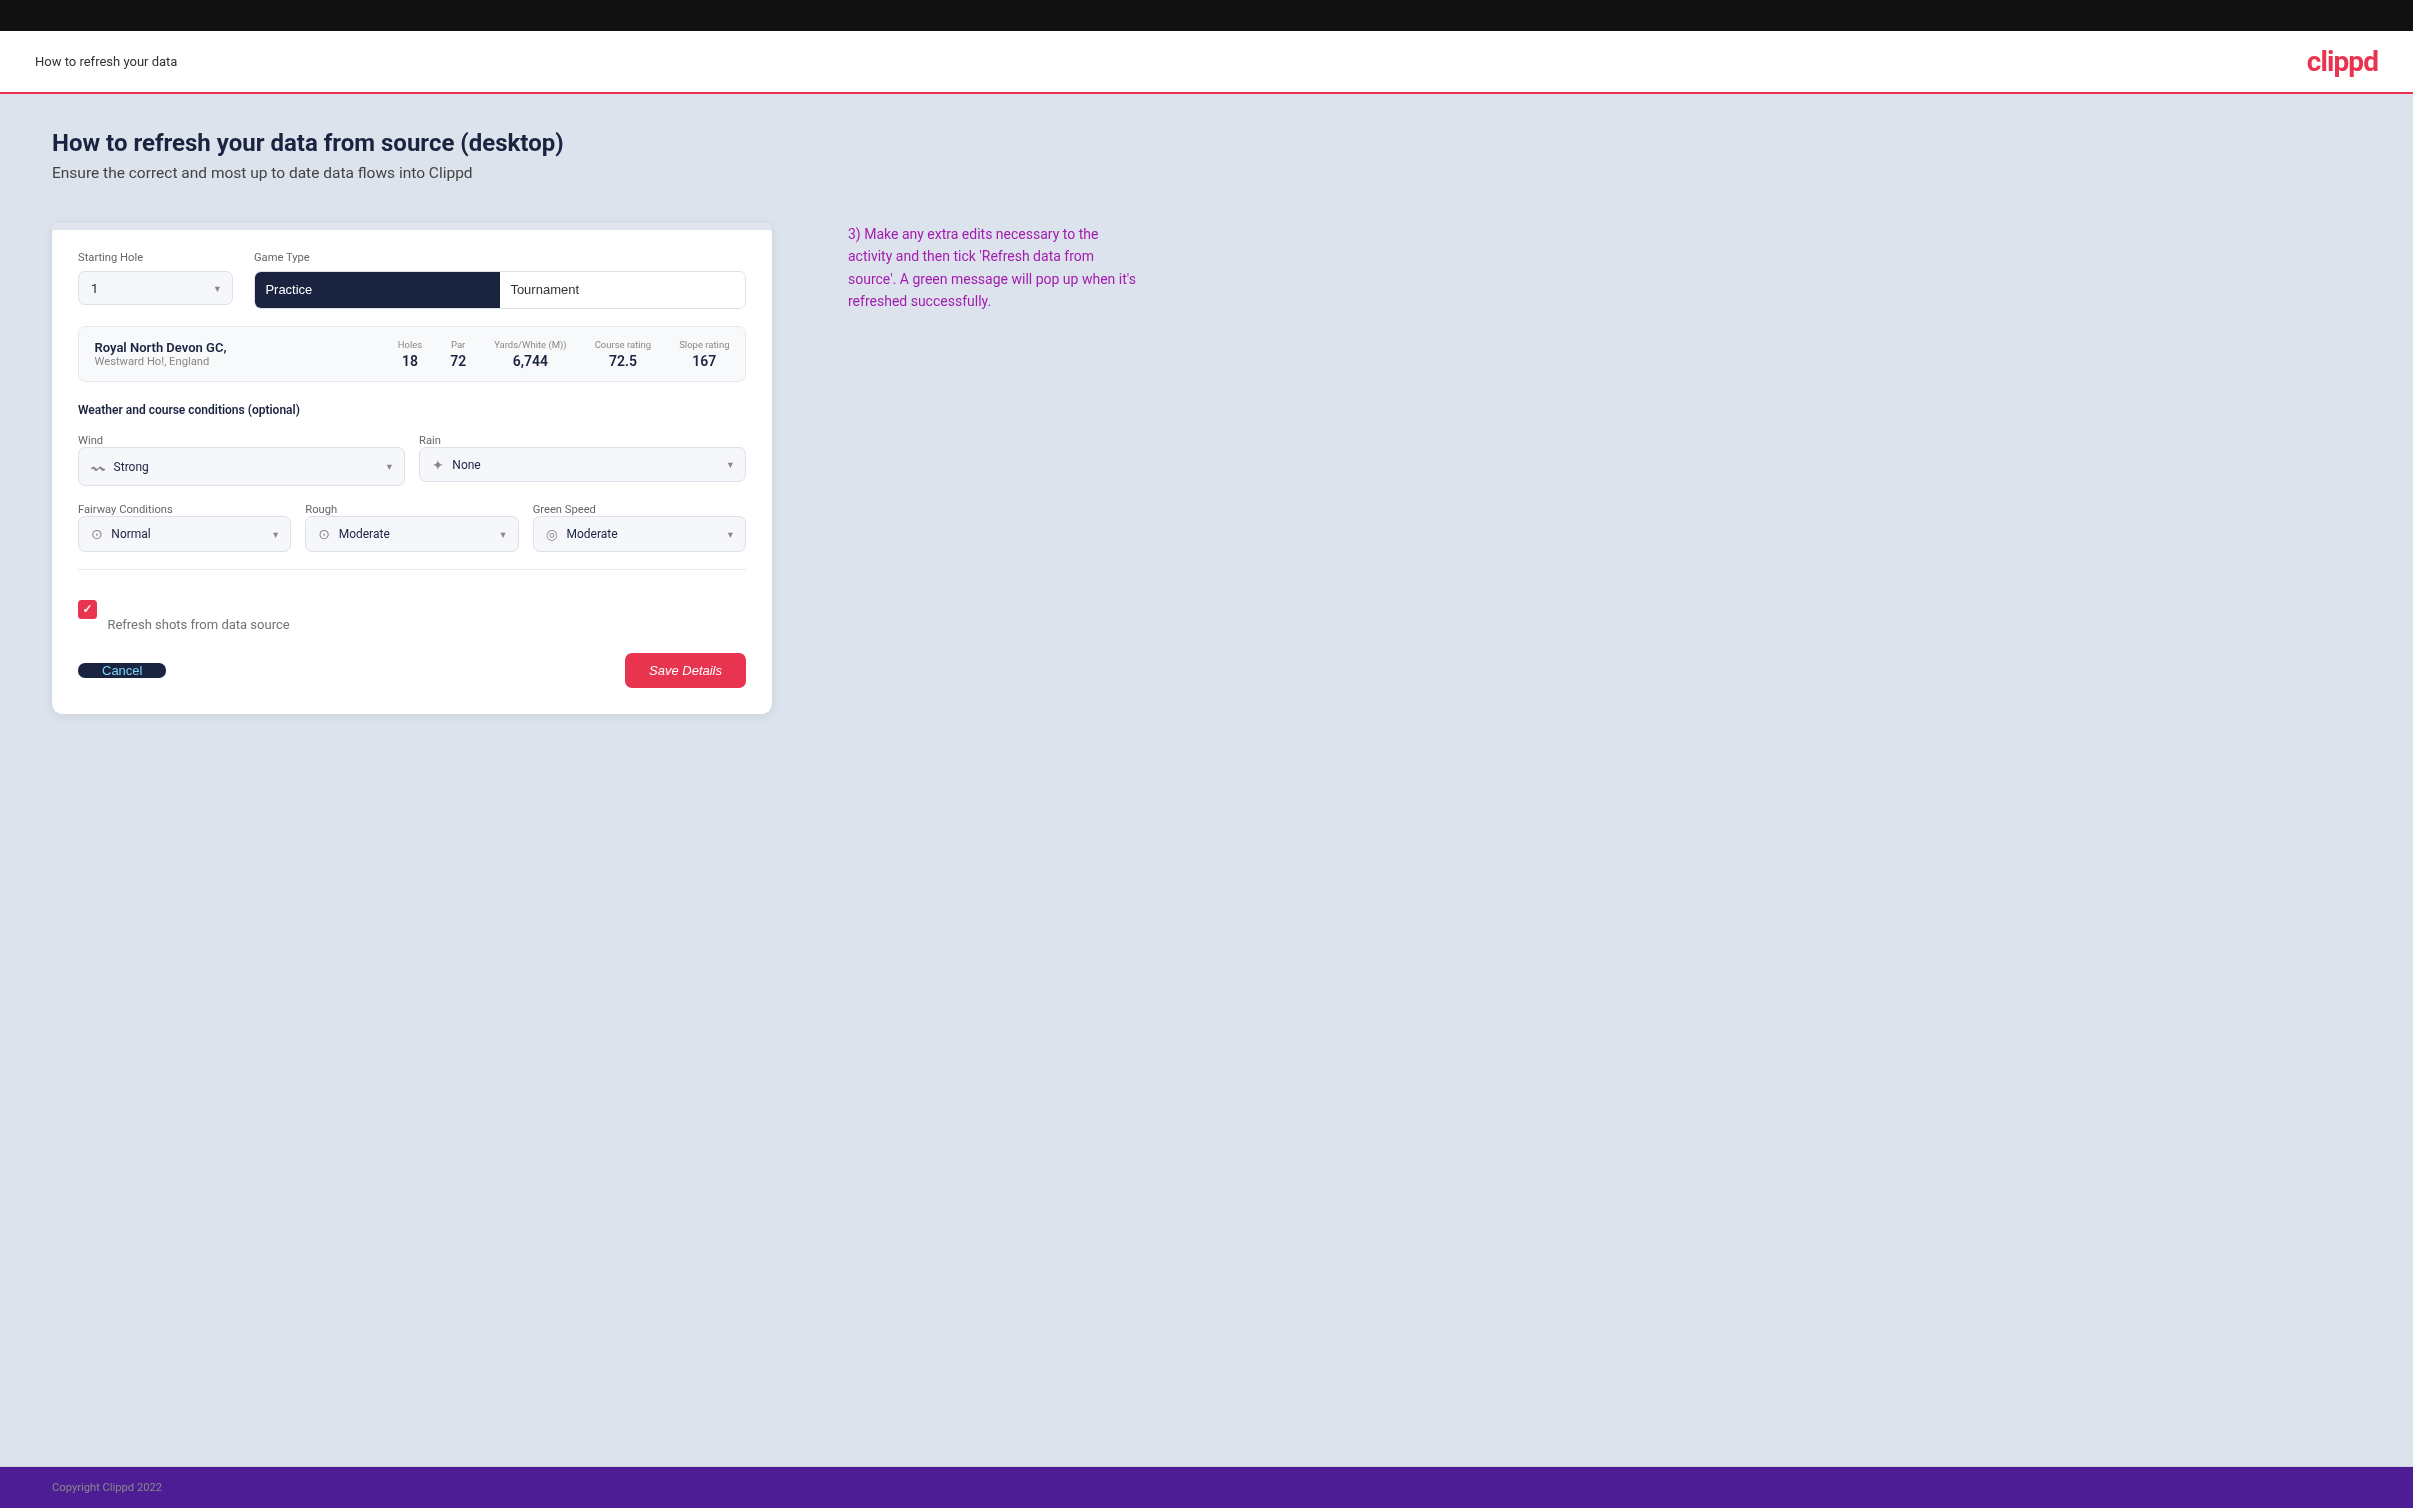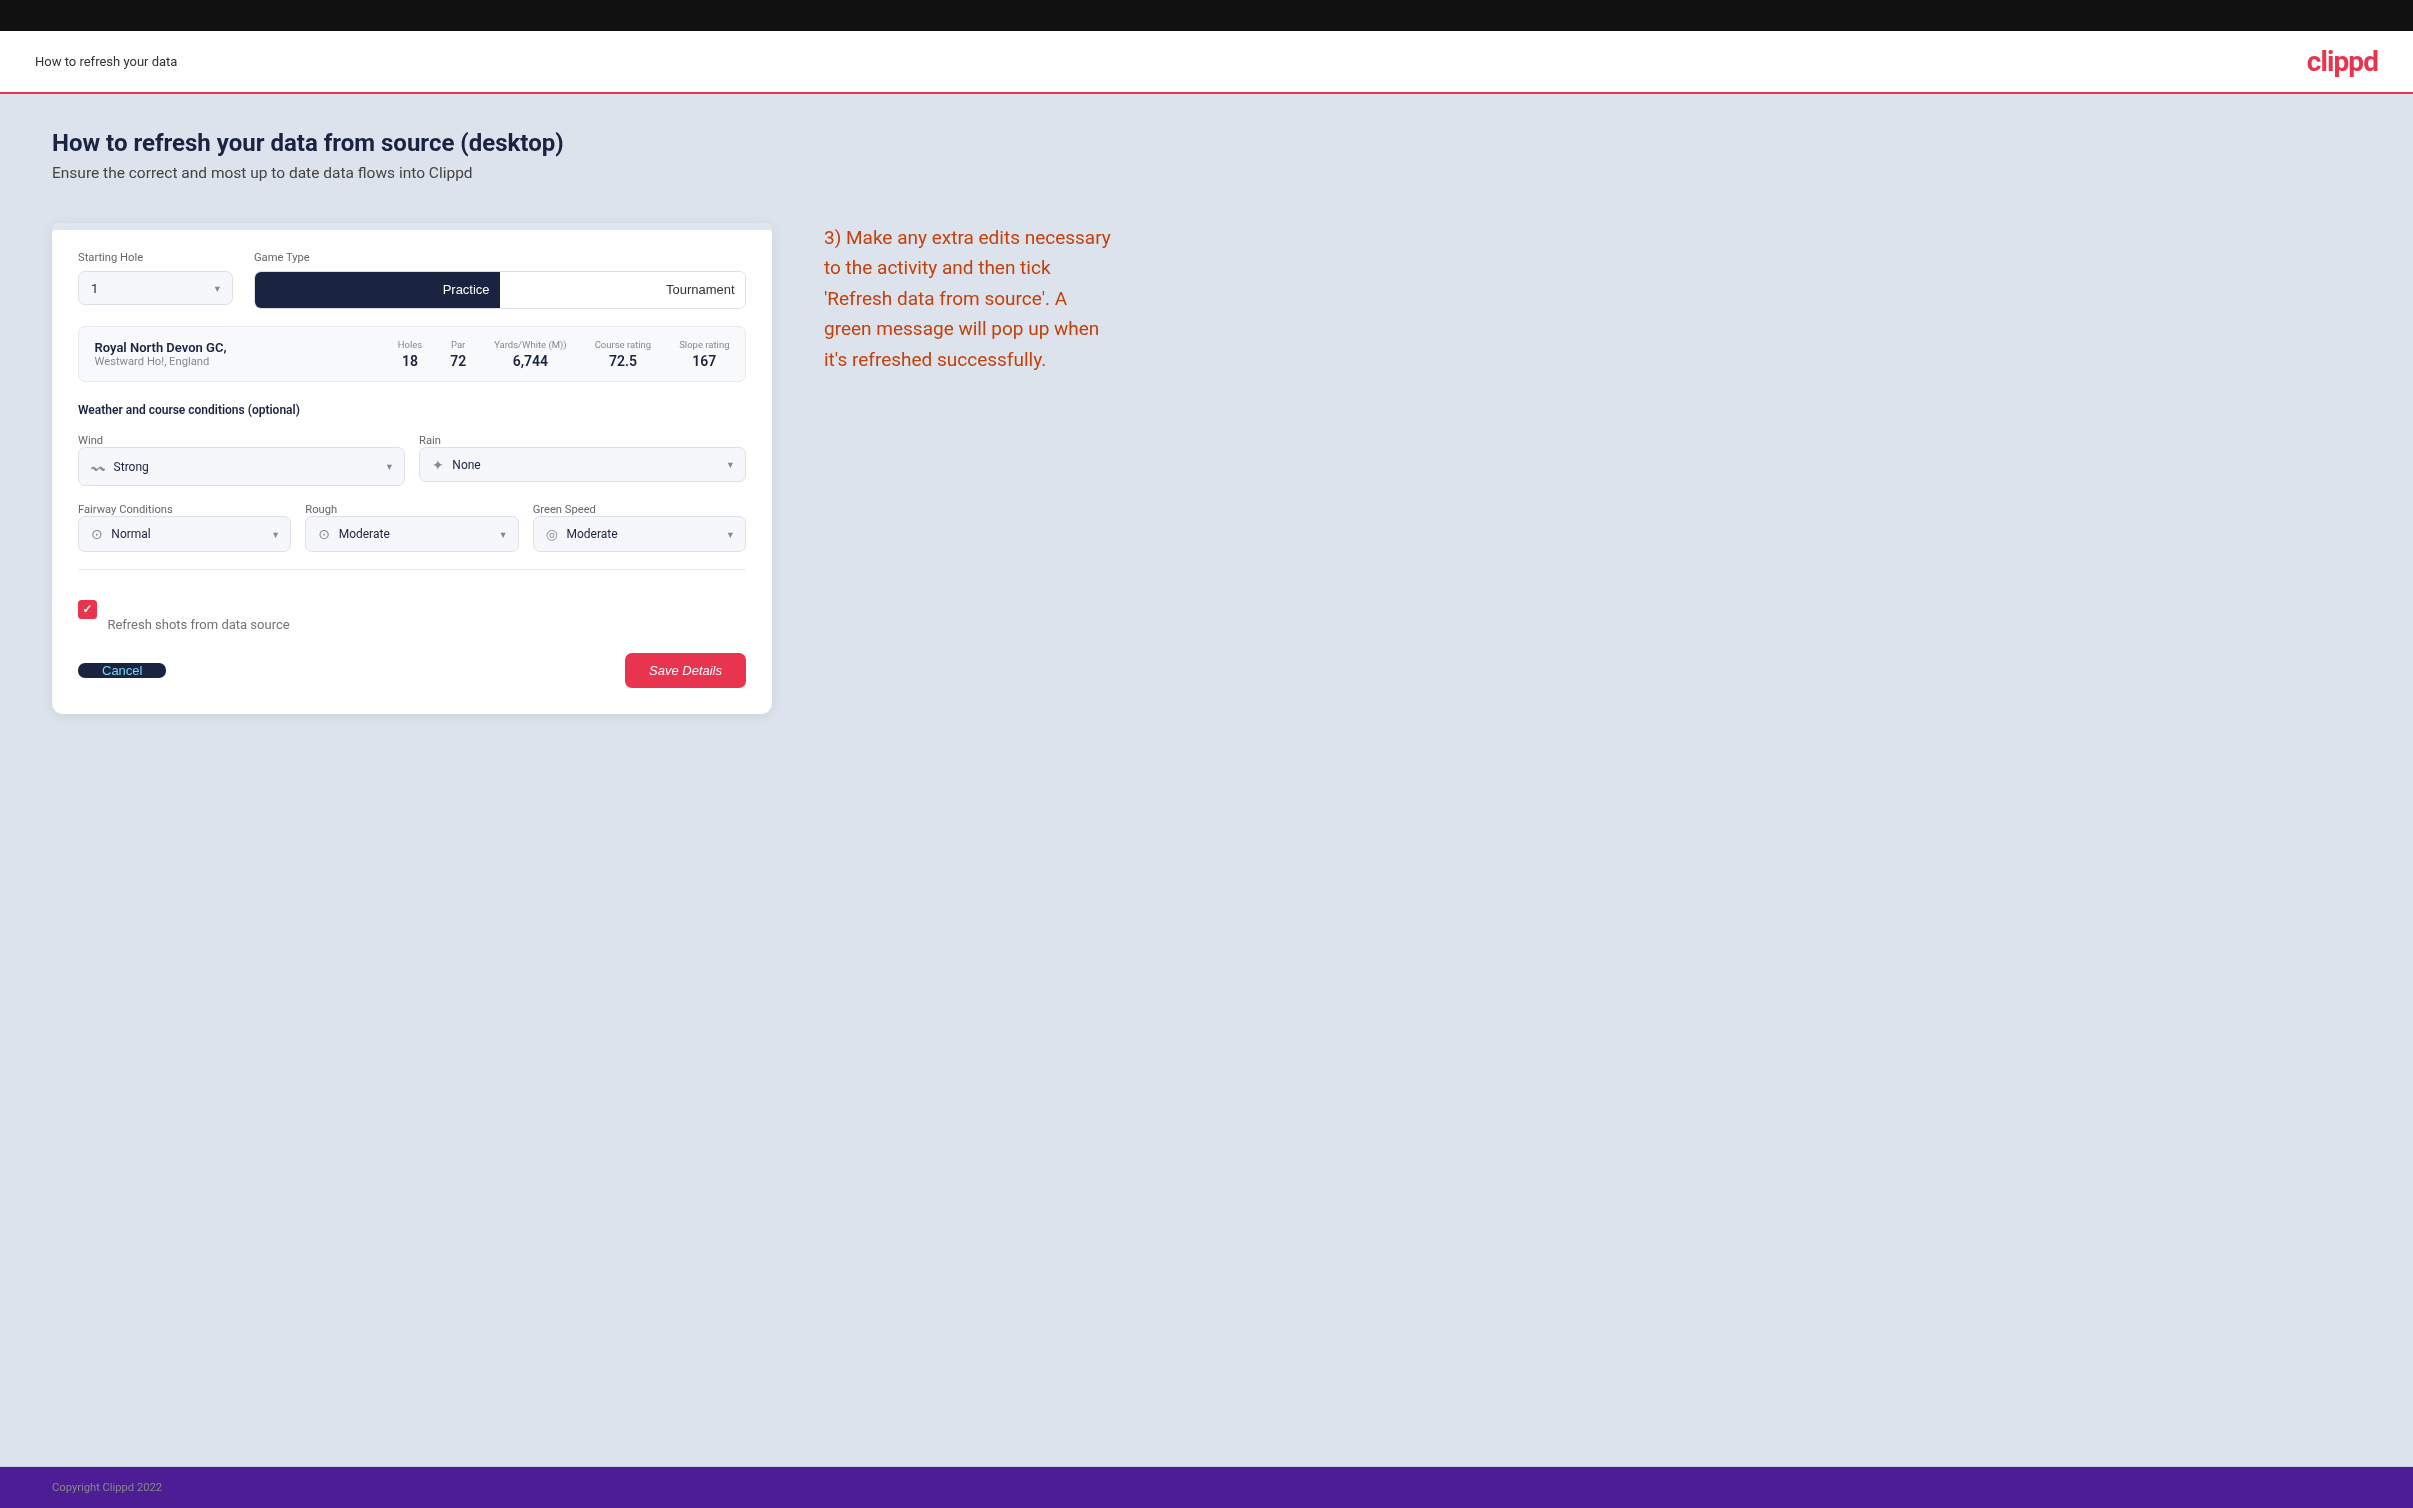--- a/index.html
+++ b/index.html
@@ -129,21 +129,21 @@
     .game-type-buttons {
       display: flex;
       border-radius: 7px;
       overflow: hidden;
       border: 0.9px solid #dde0e8;
     }
 
     .game-type-btn {
       flex: 1;
       padding: 10.4px;
-      text-align: right;
+      text-align: left;
       font-size: 13px;
       cursor: pointer;
       border: none;
       font-weight: 500;
     }
 
     .game-type-btn.active {
       background: #1a2340;
       color: #fff;
     }
@@ -298,23 +298,24 @@
       border-radius: 7px;
       padding: 10.4px 24px;
       font-size: 13px;
       cursor: pointer;
       font-weight: 500;
       font-style: italic;
     }
 
     .instruction-text {
       max-width: 293px;
-      font-size: 19px;
+      font-size: 14px;
       line-height: 1.6;
-      color: #c2410c;
+      color: #a21caf;
+      margin-left: 24px;
     }
 
     .footer {
       background: #4c1d95;
       padding: 14px 52px;
       font-size: 11.2px;
       color: #888;
       border-top: 0.9px solid #cdd3dc;
     }
 

